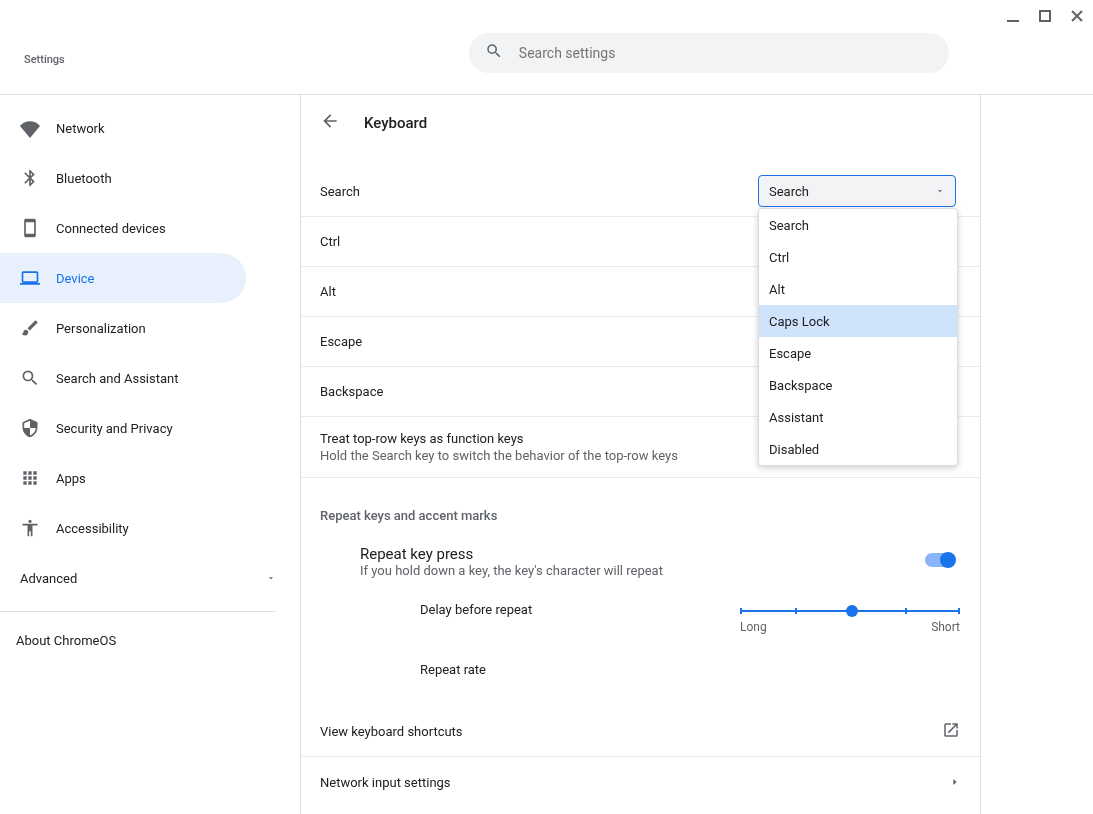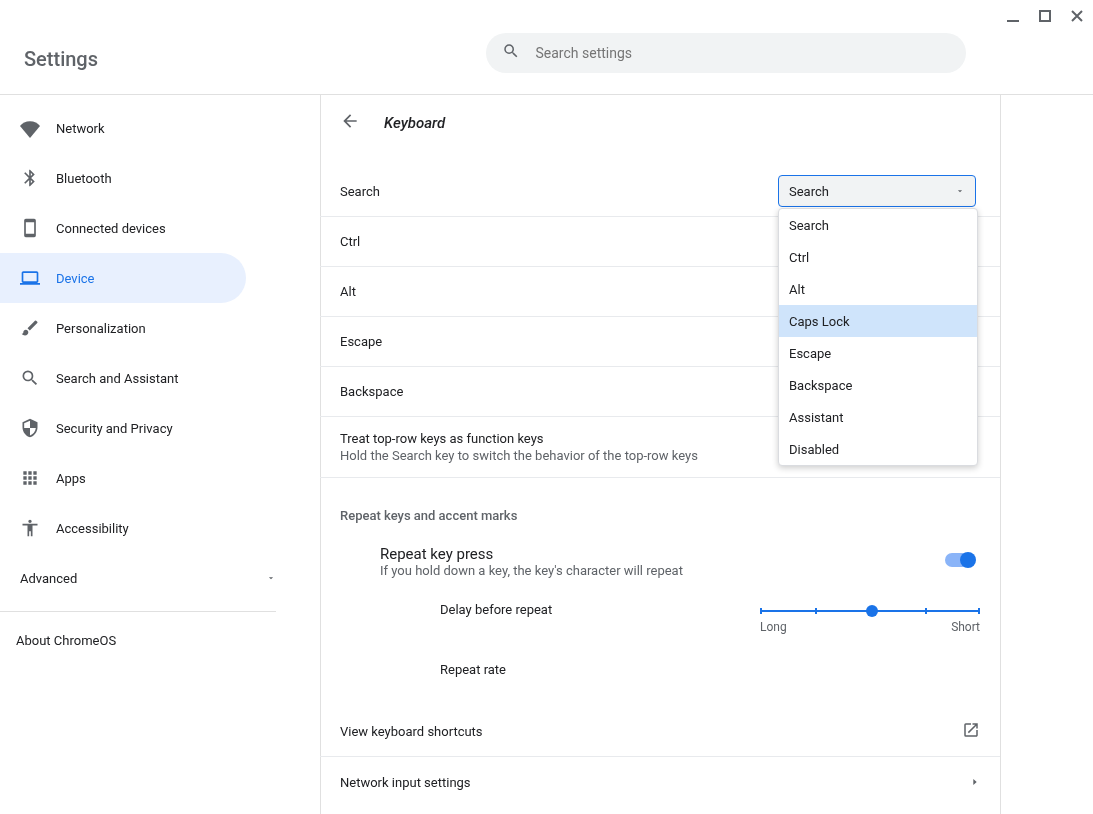--- a/index.html
+++ b/index.html
@@ -2,42 +2,42 @@
 <html><head>
 <meta charset="utf-8">
 <style>
   * { box-sizing: border-box; margin: 0; padding: 0; font-family: Roboto, Arial, sans-serif; }
   body { width: 1093px; height: 814px; background: #fff; overflow: hidden; color: #202124; }
   
   .window-controls { position: absolute; top: 0; right: 0; height: 32px; display: flex; }
   .window-controls div { width: 32px; height: 32px; display: flex; align-items: center; justify-content: center; cursor: pointer; }
   
   .header { height: 94px; display: flex; align-items: center; }
-  .app-title { font-size: 20px; color: #5f6368; font-weight: 500; margin-left: 24px; margin-top: 24px; }
+  .app-title { font-size: 11px; color: #5f6368; font-weight: 500; margin-left: 24px; margin-top: 24px; }
   .search-wrap { margin-left: auto; margin-right: auto; }
   .search-box { width: 480px; height: 40px; background: #f1f3f4; border-radius: 20px; display: flex; align-items: center; padding: 0 16px; margin-left: 260px; margin-top: 12px; }
   .search-box input { border: none; background: transparent; outline: none; font-size: 14px; color: #5f6368; flex: 1; margin-left: 16px; }
   .header-divider { height: 1px; background: #e0e0e0; }
   
-  .layout { display: flex; height: calc(814px - 95px); gap: 20px; }
+  .layout { display: flex; height: calc(814px - 95px); }
   .sidebar { width: 300px; padding-top: 8px; }
   .side-item { height: 50px; display: flex; align-items: center; padding-left: 20px; font-size: 13px; color: #202124; cursor: pointer; border-top-right-radius: 25px; border-bottom-right-radius: 25px; margin-right: 54px; }
   .side-item.selected { background: #e8f0fe; color: #1a73e8; }
   .side-item .icon { width: 20px; height: 20px; margin-right: 16px; display:flex; align-items:center; justify-content:center; }
   .side-item.selected .icon svg { fill: #1a73e8; }
   .side-item .icon svg { fill: #5f6368; }
   .side-adv { height: 50px; display:flex; align-items:center; padding-left: 20px; font-size: 13px; cursor:pointer; justify-content: space-between; padding-right: 24px; color:#202124; }
   .side-divider { height:1px; background:#e0e0e0; margin: 8px 24px 8px 0; }
   .side-about { height: 40px; display:flex; align-items:center; padding-left:16px; font-size:13px; cursor:pointer; }
   
   .content-wrap { flex: 1; position: relative; }
   .content-border-left { position:absolute; left:0; top:0; bottom:0; width:1px; background:#e0e0e0; }
   .content-border-right { position:absolute; left:680px; top:0; bottom:0; width:1px; background:#e0e0e0; }
   .content { width: 680px; padding: 0; }
-  .page-hdr { height: 56px; display:flex; align-items:center; padding-left: 20px; font-style: italic; }
+  .page-hdr { height: 56px; display:flex; align-items:center; padding-left: 20px; }
   .page-hdr .back { width:24px; height:24px; margin-right: 20px; cursor:pointer; }
   .page-title { font-size: 15px; font-weight: 500; color:#202124; }
   .row { min-height: 50px; border-bottom: 1px solid #e8eaed; display:flex; align-items:center; padding: 0 20px; font-size: 13px; position:relative; }
   .row.first { margin-top: 16px; }
   .row-multi { flex-direction: column; align-items:flex-start; justify-content:center; padding-top:14px; padding-bottom:14px; }
   .row-multi .primary { font-size:13px; }
   .row-multi .secondary { font-size:13px; color:#5f6368; margin-top:2px; }
   .section-title { font-size:13px; color:#5f6368; font-weight: 500; padding: 30px 20px 12px; }
   .indent-row { padding: 10px 20px 10px 60px; }
   .indent-title { font-size:15px; }

